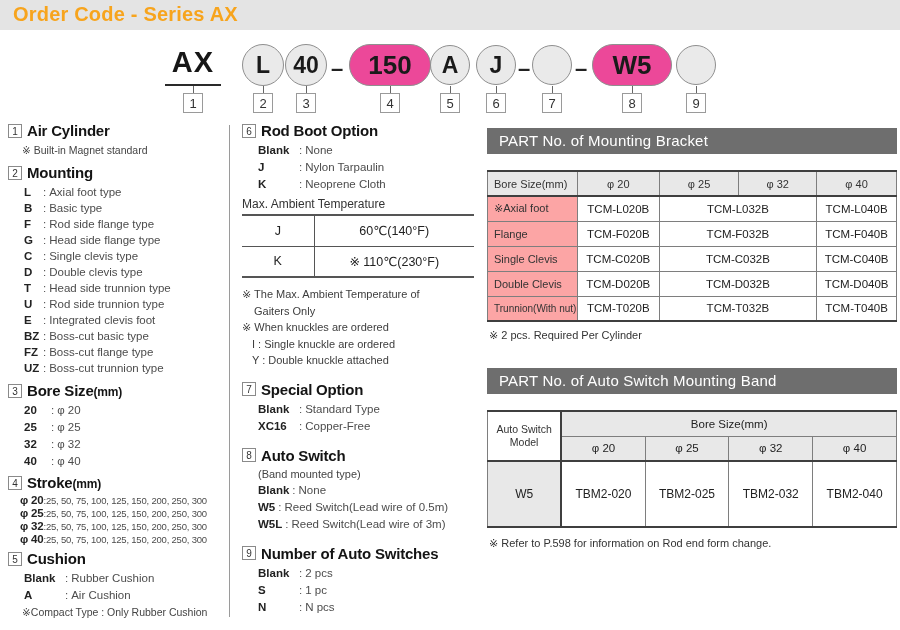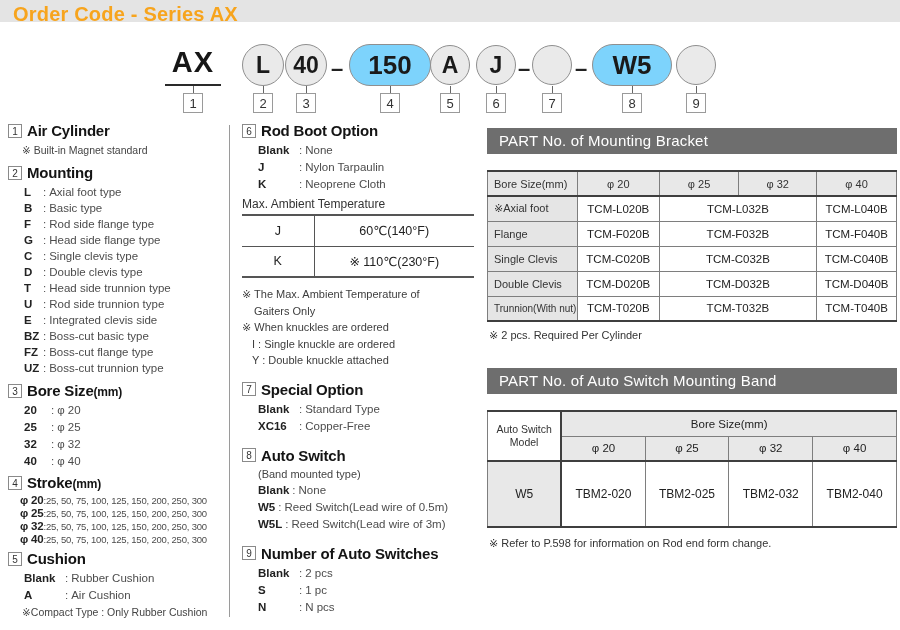--- a/index.html
+++ b/index.html
@@ -1,30 +1,30 @@
 <!DOCTYPE html>
 <html><head>
 <meta charset="utf-8">
 <style>
   * { margin:0; padding:0; box-sizing:border-box; }
   html,body { background:#ffffff; }
   body { font-family:"Liberation Sans","DejaVu Sans",sans-serif; color:#222; }
   #page { position:relative; width:900px; height:630px; background:#fff; overflow:hidden; }
 
   
-  .band { position:absolute; top:0; left:0; width:900px; height:22px; background:#e4e4e4; }
+  .band { position:absolute; top:0; left:0; width:900px; height:30px; background:#e4e4e4; }
   .band-title { font-size:20px; font-weight:bold; color:#f7a41d; line-height:29px; padding-left:13px; letter-spacing:0.2px; }
 
   
   .oc { position:absolute; top:30px; left:0; width:900px; height:92px; }
   .oc-ax { position:absolute; left:163px; top:16px; width:60px; text-align:center; font-size:29px; font-weight:bold; color:#161616; letter-spacing:1px; }
   .oc-underline { position:absolute; left:165px; top:54px; width:56px; border-top:2px solid #2a2a2a; }
   .oc-circle { position:absolute; top:15px; width:40px; height:40px; border-radius:50%; background:#eaeaea; border:1px solid #8f8f8f; display:flex; align-items:center; justify-content:center; font-size:23px; font-weight:bold; color:#1a1a1a; }
   .oc-circle.big { top:14px; width:42px; height:42px; }
-  .oc-pill { position:absolute; top:14px; height:42px; border-radius:21px; background:#7dd3fc; border:1px solid #8f8f8f; display:flex; align-items:center; justify-content:center; font-size:26px; font-weight:bold; color:#1a1a1a; }
+  .oc-pill { position:absolute; top:14px; height:42px; border-radius:21px; background:#ec4899; border:1px solid #8f8f8f; display:flex; align-items:center; justify-content:center; font-size:26px; font-weight:bold; color:#1a1a1a; }
   .oc-dash { position:absolute; top:26px; width:18px; text-align:center; font-size:22px; font-weight:bold; color:#222; }
   .oc-conn { position:absolute; top:56px; width:1px; height:7px; background:#666; }
   .oc-box { position:absolute; top:63px; width:20px; height:20px; border:1px solid #9a9a9a; background:#fff; display:flex; align-items:center; justify-content:center; font-size:13px; color:#333; }
 
   
   .col-left   { position:absolute; left:8px;   top:122px; width:218px; }
   .col-mid    { position:absolute; left:242px; top:122px; width:236px; }
   .col-right  { position:absolute; left:487px; top:128px; width:410px; }
   .v-divider  { position:absolute; left:229px; top:125px; width:1px; height:492px; background:#9a9a9a; }
 
@@ -58,21 +58,21 @@
   .ind2 { padding-left:10px; }
   .subtitle { font-size:11px; color:#444; padding-left:16px; line-height:15px; }
   .mt12 { margin-top:12px; }
 
   
   .bar { height:26px; background:#6e6e6e; color:#fff; font-size:15px; line-height:26px; padding-left:12px; letter-spacing:0.2px; }
   .ptable { width:100%; border-collapse:collapse; margin-top:16px; border-top:2px solid #3f3f3f; border-bottom:2px solid #3f3f3f; }
   .ptable td { border:1px solid #7e7e7e; height:25px; text-align:center; font-size:11.5px; color:#222; }
   .ptable td.gray { background:#e8e8e8; }
   .ptable tr.head td { background:#e8e8e8; font-size:11px; color:#333; border-bottom:2px solid #3f3f3f; }
-  .t1 td.lbl { background:#e5e5e5; text-align:left; padding-left:6px; font-size:11px; color:#333; }
+  .t1 td.lbl { background:#fca5a5; text-align:left; padding-left:6px; font-size:11px; color:#333; }
   .t1 td.lbl.small { font-size:10px;margin-left:44px; }
   .t2 td.corner { background:#fff; font-size:10.5px; line-height:13px; color:#333; border-right:2px solid #3f3f3f; }
   .t2 tr.data td { border-top:2px solid #3f3f3f; height:66px; font-size:12px; }
   .t2 td.model { background:#e8e8e8; border-right:2px solid #3f3f3f; }
   .tbl-note { font-size:11px; color:#333; margin-top:7px; padding-left:2px; }
   .mt26 { margin-top:26px; }
 </style>
 </head>
 <body>
 
@@ -137,21 +137,21 @@
         <span class="sec-title">Mounting</span>
       </div>
       <div class="row"><span class="code w16">L</span><span class="sep">:</span><span class="desc">Axial foot type</span></div>
       <div class="row"><span class="code w16">B</span><span class="sep">:</span><span class="desc">Basic type</span></div>
       <div class="row"><span class="code w16">F</span><span class="sep">:</span><span class="desc">Rod side flange type</span></div>
       <div class="row"><span class="code w16">G</span><span class="sep">:</span><span class="desc">Head side flange type</span></div>
       <div class="row"><span class="code w16">C</span><span class="sep">:</span><span class="desc">Single clevis type</span></div>
       <div class="row"><span class="code w16">D</span><span class="sep">:</span><span class="desc">Double clevis type</span></div>
       <div class="row"><span class="code w16">T</span><span class="sep">:</span><span class="desc">Head side trunnion type</span></div>
       <div class="row"><span class="code w16">U</span><span class="sep">:</span><span class="desc">Rod side trunnion type</span></div>
-      <div class="row"><span class="code w16">E</span><span class="sep">:</span><span class="desc">Integrated clevis side</span></div>
+      <div class="row"><span class="code w16">E</span><span class="sep">:</span><span class="desc">Integrated clevis foot</span></div>
       <div class="row"><span class="code w16">BZ</span><span class="sep">:</span><span class="desc">Boss-cut basic type</span></div>
       <div class="row"><span class="code w16">FZ</span><span class="sep">:</span><span class="desc">Boss-cut flange type</span></div>
       <div class="row"><span class="code w16">UZ</span><span class="sep">:</span><span class="desc">Boss-cut trunnion type</span></div>
     </div>
 
     <div class="sec" style="margin-bottom:4px;">
       <div class="sec-header">
         <span class="numbox">3</span>
         <span class="sec-title"><span>Bore Size</span><span class="unit">(mm)</span></span>
       </div>

